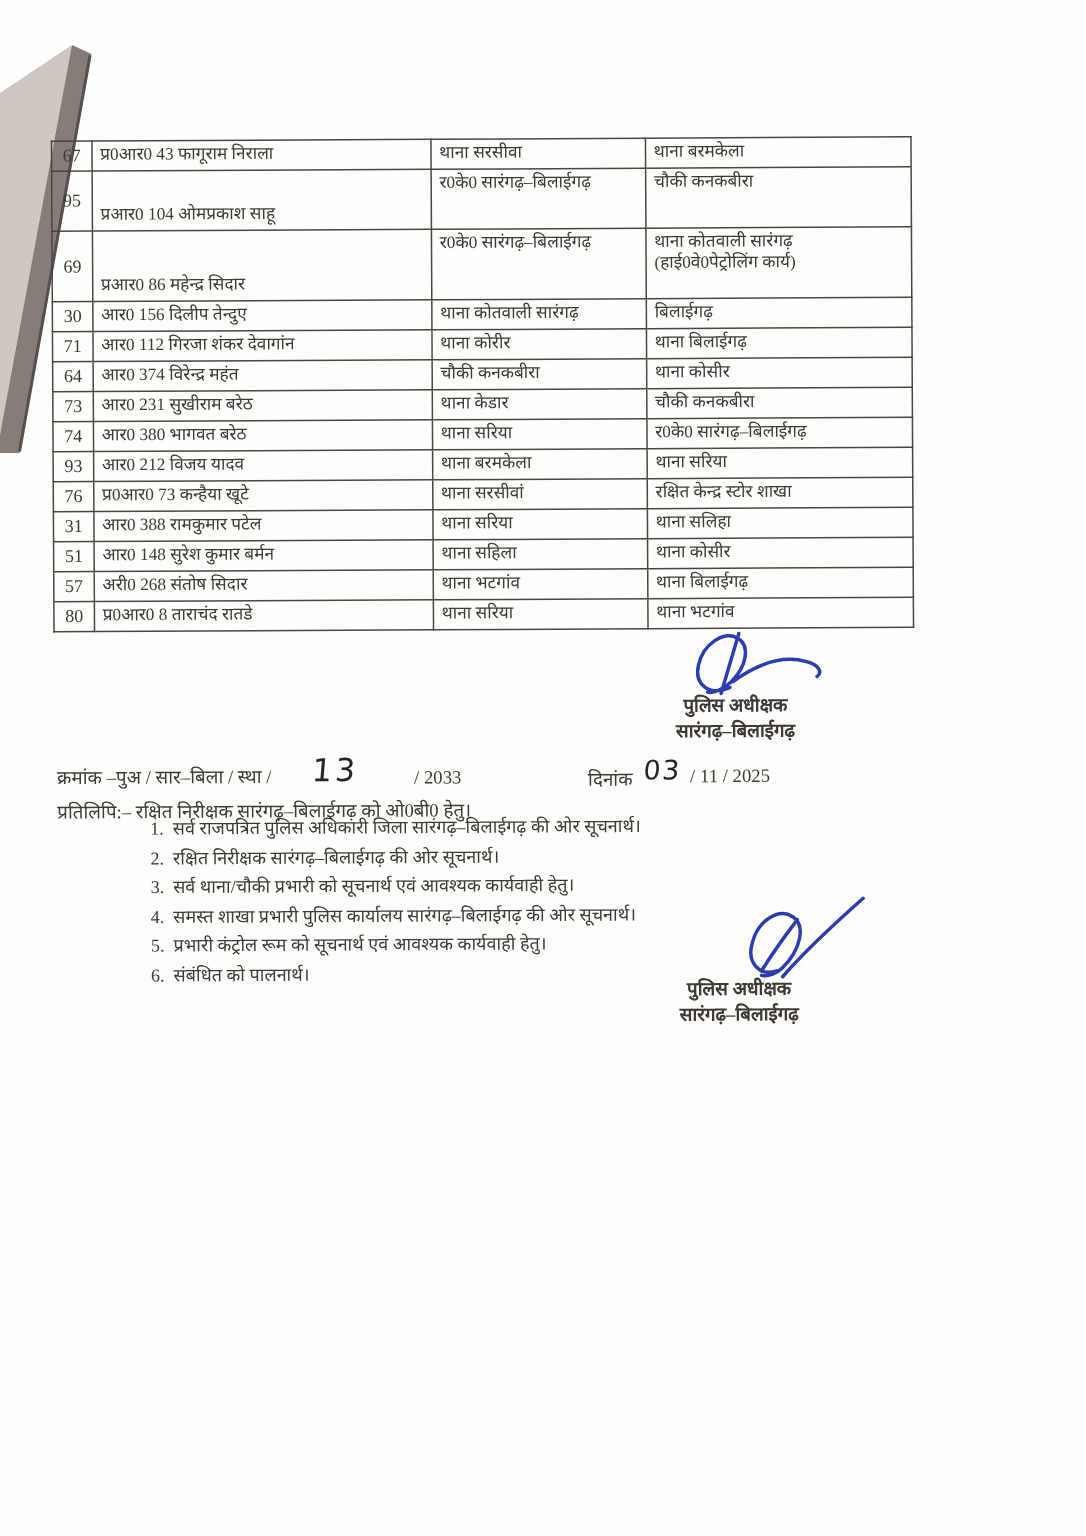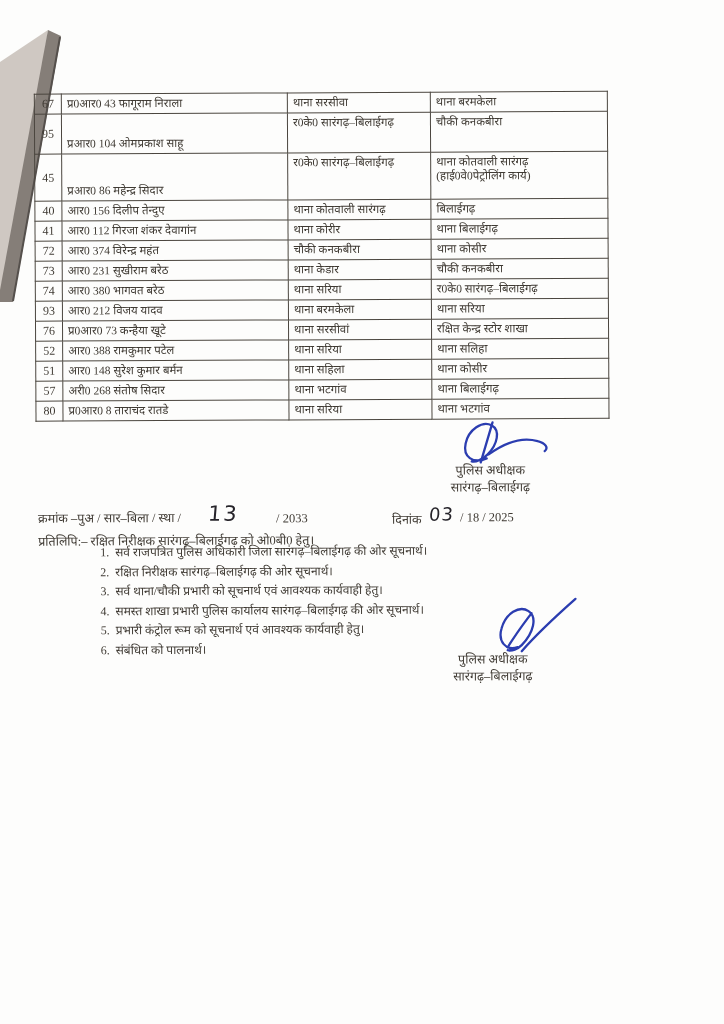--- a/index.html
+++ b/index.html
@@ -38,21 +38,21 @@
     overflow:hidden;white-space:nowrap;
   }
   table.transfer td.sn{text-align:center;padding:2px 2px;font-size:12px;margin-left:44px;}
   tr.tall1 td{height:40px;}
   tr.tall2 td{height:47px;}
   tr.tall1 td.name,tr.tall2 td.name{vertical-align:bottom;padding-bottom:3px;}
   tr.tall1 td.from,tr.tall1 td.to,tr.tall2 td.from,tr.tall2 td.to{vertical-align:top;padding-top:2px;}
   td.to div{white-space:nowrap;}
 
   
-  .sig-text{position:absolute;text-align:center;font-size:12.5px;line-height:1.35;}
+  .sig-text{position:absolute;text-align:center;font-size:12.5px;line-height:1.35;font-weight:bold;}
   .sig-svg{position:absolute;}
   .sigpath{stroke:var(--signature-blue);fill:none;stroke-width:2.3;stroke-linecap:round;}
 
   
   .refline{position:absolute;left:0;top:505px;width:724px;height:30px;font-size:12.5px;}
   .refline span{position:absolute;white-space:nowrap;}
   .ref-prefix{left:38px;top:3px;}
   .ref-number{left:208px;top:-4px;}
   .ref-year{left:276px;top:6px;}
   .ref-datelabel{left:392px;top:6px;}
@@ -115,64 +115,64 @@
             </td>
             <td class="from">
               <div>र0के0 सारंगढ़–बिलाईगढ़</div>
             </td>
             <td class="to">
               <div>चौकी कनकबीरा</div>
             </td>
           </tr>
           <tr class="tall2">
             <td class="sn">
-              <div>45</div>
+              <div>69</div>
             </td>
             <td class="name">
               <div>प्रआर0 86 महेन्द्र सिदार</div>
             </td>
             <td class="from">
               <div>र0के0 सारंगढ़–बिलाईगढ़</div>
             </td>
             <td class="to">
               <div>थाना कोतवाली सारंगढ़</div>
               <div>(हाई0वे0पेट्रोलिंग कार्य)</div>
             </td>
           </tr>
           <tr>
             <td class="sn">
-              <div>40</div>
+              <div>30</div>
             </td>
             <td class="name">
               <div>आर0 156 दिलीप तेन्दुए</div>
             </td>
             <td class="from">
               <div>थाना कोतवाली सारंगढ़</div>
             </td>
             <td class="to">
               <div>बिलाईगढ़</div>
             </td>
           </tr>
           <tr>
             <td class="sn">
-              <div>41</div>
+              <div>71</div>
             </td>
             <td class="name">
               <div>आर0 112 गिरजा शंकर देवागांन</div>
             </td>
             <td class="from">
               <div>थाना कोरीर</div>
             </td>
             <td class="to">
               <div>थाना बिलाईगढ़</div>
             </td>
           </tr>
           <tr>
             <td class="sn">
-              <div>72</div>
+              <div>64</div>
             </td>
             <td class="name">
               <div>आर0 374 विरेन्द्र महंत</div>
             </td>
             <td class="from">
               <div>चौकी कनकबीरा</div>
             </td>
             <td class="to">
               <div>थाना कोसीर</div>
             </td>
@@ -228,21 +228,21 @@
             </td>
             <td class="from">
               <div>थाना सरसीवां</div>
             </td>
             <td class="to">
               <div>रक्षित केन्द्र स्टोर शाखा</div>
             </td>
           </tr>
           <tr>
             <td class="sn">
-              <div>52</div>
+              <div>31</div>
             </td>
             <td class="name">
               <div>आर0 388 रामकुमार पटेल</div>
             </td>
             <td class="from">
               <div>थाना सरिया</div>
             </td>
             <td class="to">
               <div>थाना सलिहा</div>
             </td>
@@ -301,21 +301,21 @@
       <div>पुलिस अधीक्षक</div>
       <div>सारंगढ़–बिलाईगढ़</div>
     </div>
 
     <div class="refline">
       <span class="ref-prefix">क्रमांक –पुअ / सार–बिला / स्था /</span>
       <span class="ref-number hand">13</span>
       <span class="ref-year">/ 2033</span>
       <span class="ref-datelabel">दिनांक</span>
       <span class="ref-datenum hand small">03</span>
-      <span class="ref-daterest">/ 18 / 2025</span>
+      <span class="ref-daterest">/ 11 / 2025</span>
     </div>
 
     <div class="copyhead">
       <span>प्रतिलिपि:–</span>
       <span>रक्षित निरीक्षक सारंगढ़–बिलाईगढ़ को ओ0बी0 हेतु।</span>
     </div>
 
     <ul class="copy-list" id="copy-list">
         <li><span class="num">1.</span><span>सर्व राजपत्रित पुलिस अधिकारी जिला सारंगढ़–बिलाईगढ़ की ओर सूचनार्थ।</span></li>
         <li><span class="num">2.</span><span>रक्षित निरीक्षक सारंगढ़–बिलाईगढ़ की ओर सूचनार्थ।</span></li>

